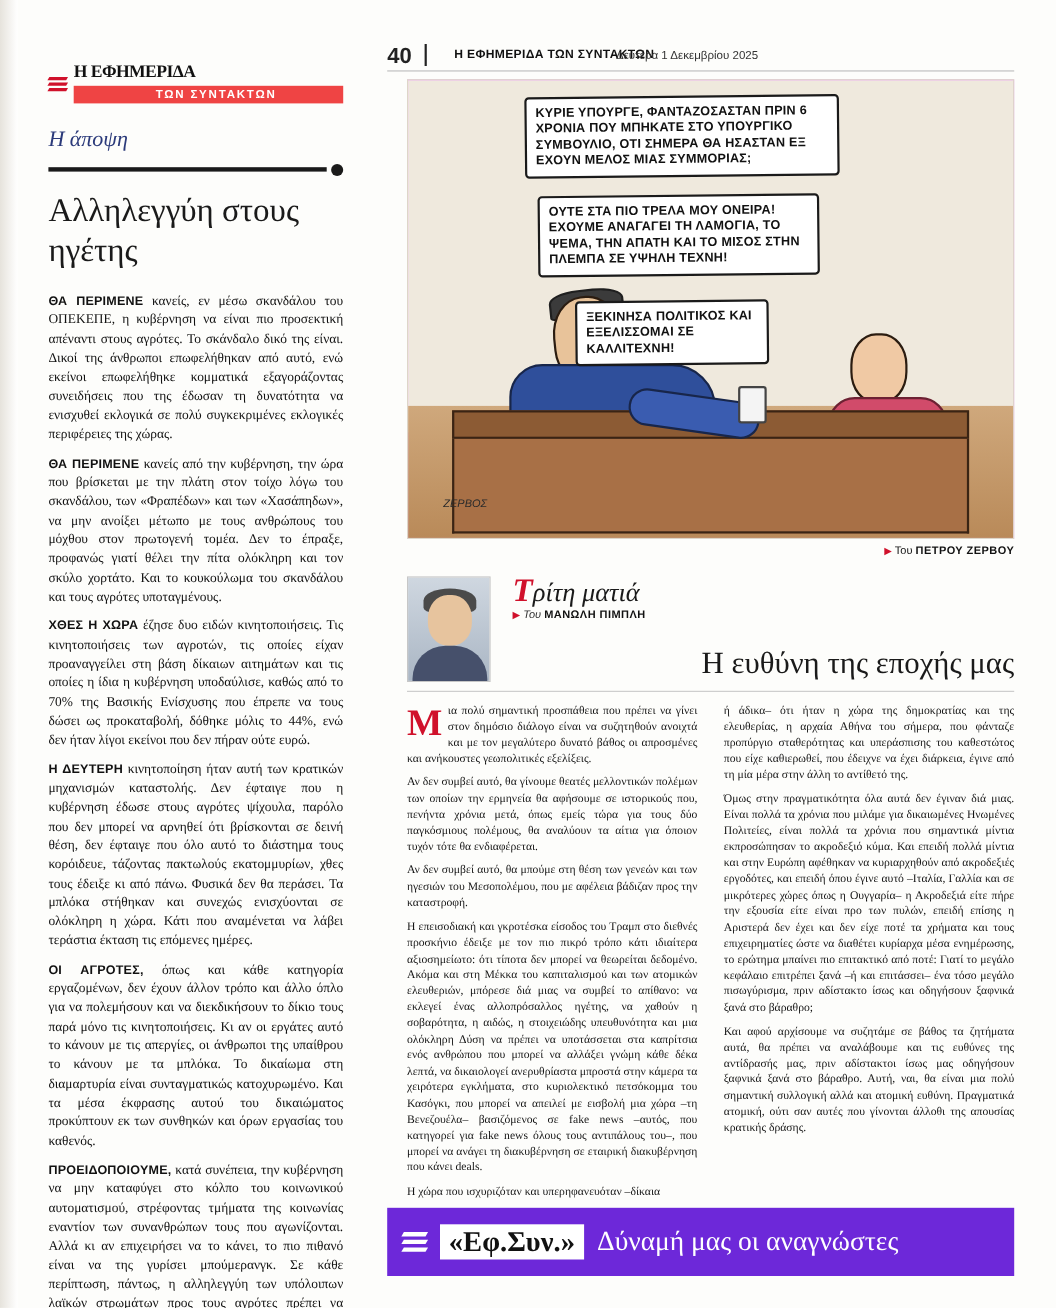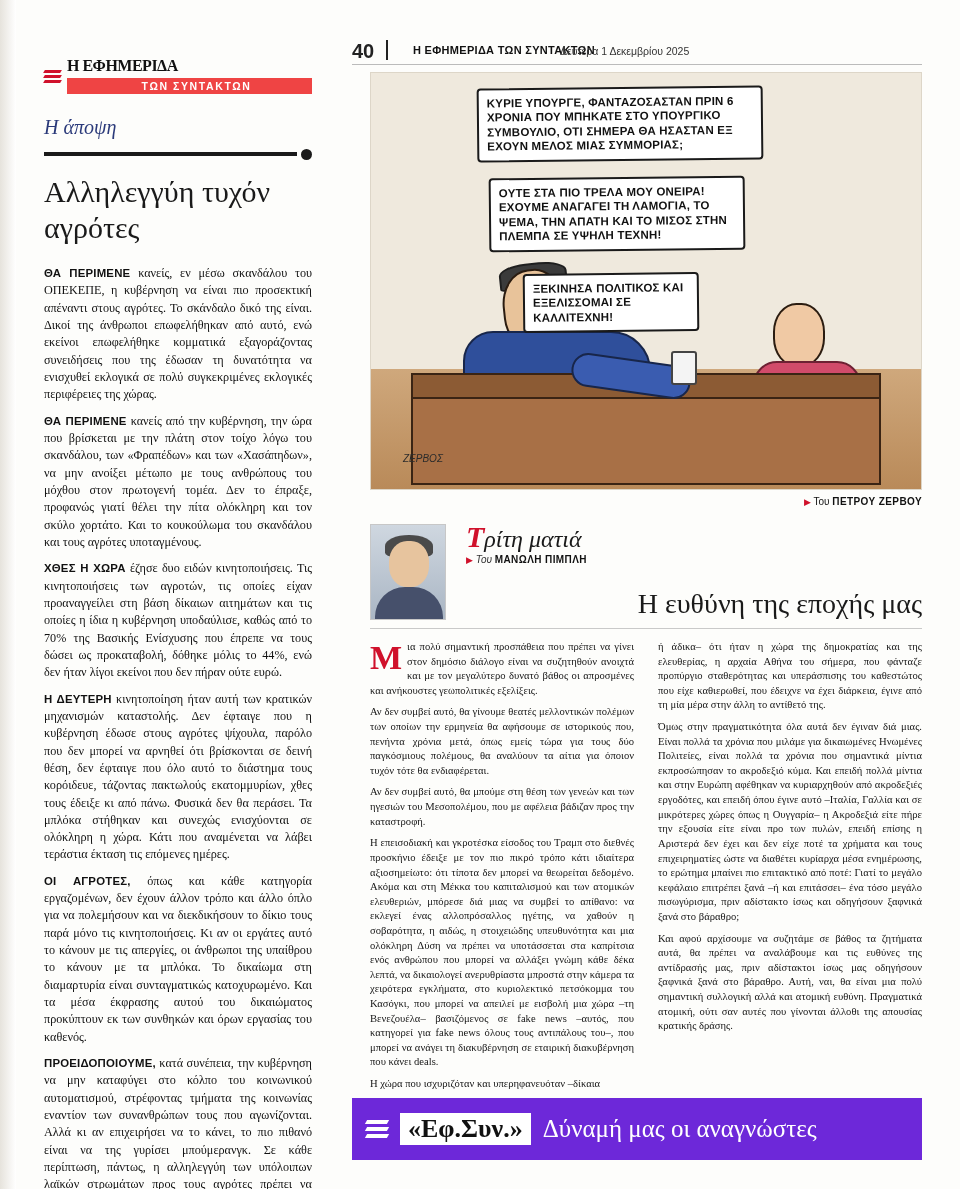--- a/index.html
+++ b/index.html
@@ -348,21 +348,21 @@
       </div>
     </div>
 
     <div class="opinion-label">Η άποψη</div>
 
     <div class="rule-row">
       <span class="bar"></span>
       <span class="dot"></span>
     </div>
 
-    <h1 class="headline">Αλληλεγγύη τυχόν αγρότες</h1>
+    <h1 class="headline">Αλληλεγγύη στους ηγέτης</h1>
 
     <div class="body-text">
       <p>
         <span class="lead-caps">ΘΑ ΠΕΡΙΜΕΝΕ</span><span> κανείς, εν μέσω σκανδάλου του ΟΠΕΚΕΠΕ, η κυβέρνηση να είναι πιο προσεκτική απέναντι στους αγρότες. Το σκάνδαλο δικό της είναι. Δικοί της άνθρωποι επωφελήθηκαν από αυτό, ενώ εκείνοι επωφελήθηκε κομματικά εξαγοράζοντας συνειδήσεις που της έδωσαν τη δυνατότητα να ενισχυθεί εκλογικά σε πολύ συγκεκριμένες εκλογικές περιφέρειες της χώρας.</span>
       </p>
       <p>
         <span class="lead-caps">ΘΑ ΠΕΡΙΜΕΝΕ</span><span> κανείς από την κυβέρνηση, την ώρα που βρίσκεται με την πλάτη στον τοίχο λόγω του σκανδάλου, των «Φραπέδων» και των «Χασάπηδων», να μην ανοίξει μέτωπο με τους ανθρώπους του μόχθου στον πρωτογενή τομέα. Δεν το έπραξε, προφανώς γιατί θέλει την πίτα ολόκληρη και τον σκύλο χορτάτο. Και το κουκούλωμα του σκανδάλου και τους αγρότες υποταγμένους.</span>
       </p>
       <p>
         <span class="lead-caps">ΧΘΕΣ Η ΧΩΡΑ</span><span> έζησε δυο ειδών κινητοποιήσεις. Τις κινητοποιήσεις των αγροτών, τις οποίες είχαν προαναγγείλει στη βάση δίκαιων αιτημάτων και τις οποίες η ίδια η κυβέρνηση υποδαύλισε, καθώς από το 70% της Βασικής Ενίσχυσης που έπρεπε να τους δώσει ως προκαταβολή, δόθηκε μόλις το 44%, ενώ δεν ήταν λίγοι εκείνοι που δεν πήραν ούτε ευρώ.</span>

